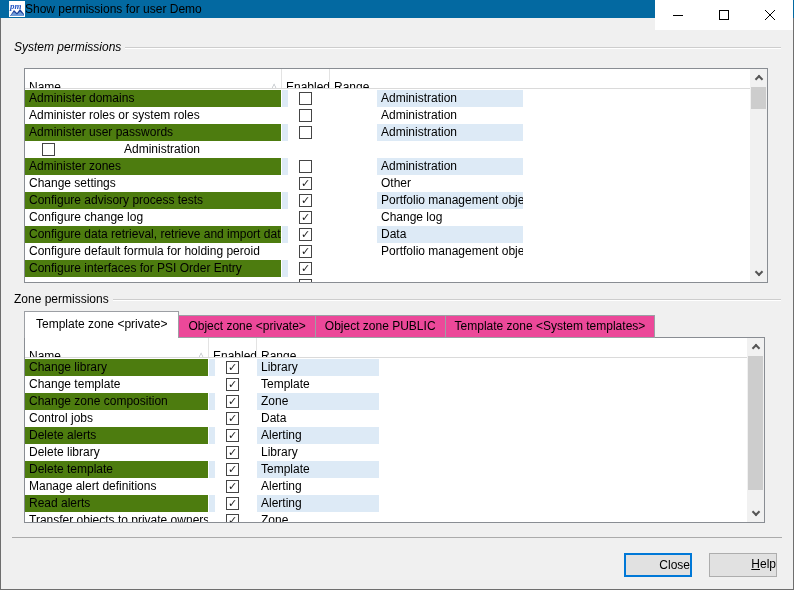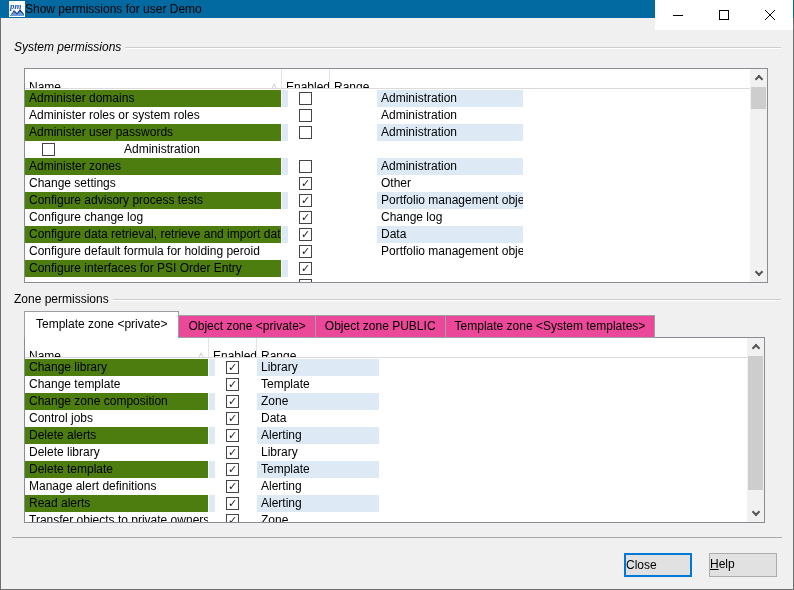--- a/index.html
+++ b/index.html
@@ -58,21 +58,21 @@
   .sarrow.down .chev{transform:rotate(225deg);margin-bottom:3px;}
   .sthumb{position:absolute;left:1px;width:15px;background:#cdcdcd;}
   #sys-table .sthumb{top:18px;height:22px;}
   #zone-table .sthumb{top:18px;height:134px;}
   
   .tabs{position:absolute;left:24px;top:311px;height:27px;display:flex;align-items:flex-end;z-index:3;}
   .tab{height:23px;line-height:21px;padding:0 9px;background:#ec4899;border:1px solid #9c9fa4;margin-right:-1px;white-space:nowrap;}
   .tab.active{height:27px;line-height:24px;background:#ffffff;border-bottom:none;padding:0 11px;position:relative;z-index:4;}
   
   #footer-line{position:absolute;left:12px;right:12px;top:537px;height:1px;background:#ababab;}
-  .btn{position:absolute;top:553px;height:24px;width:68px;background:#e1e1e1;border:1px solid #adadad;text-align:left;line-height:21px;}
+  .btn{position:absolute;top:553px;height:24px;width:68px;background:#e1e1e1;border:1px solid #adadad;text-align:right;line-height:21px;}
   #close-btn{left:624px;border:2px solid #0078d7;}
   #help-btn{left:709px;}
   .mn{text-decoration:underline;}
 </style>
 </head>
 <body>
 
 <div class="dialog">
 
   <div class="titlebar">

